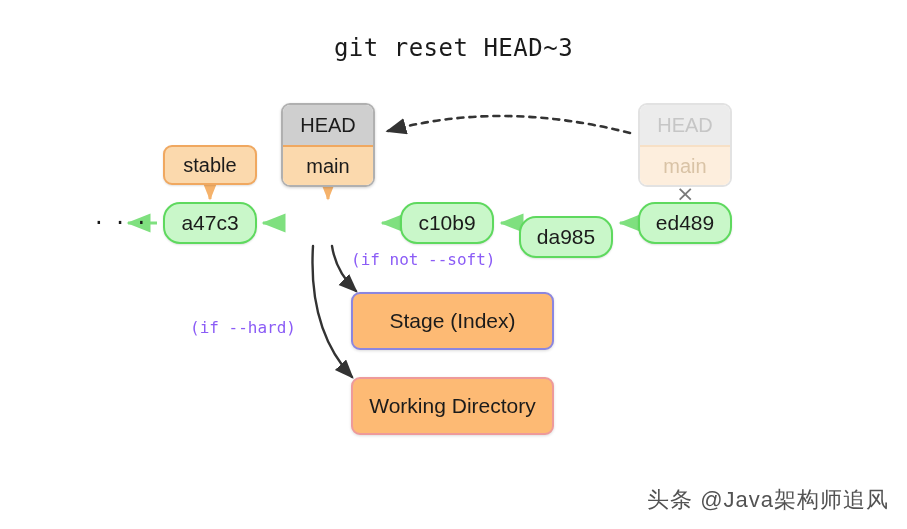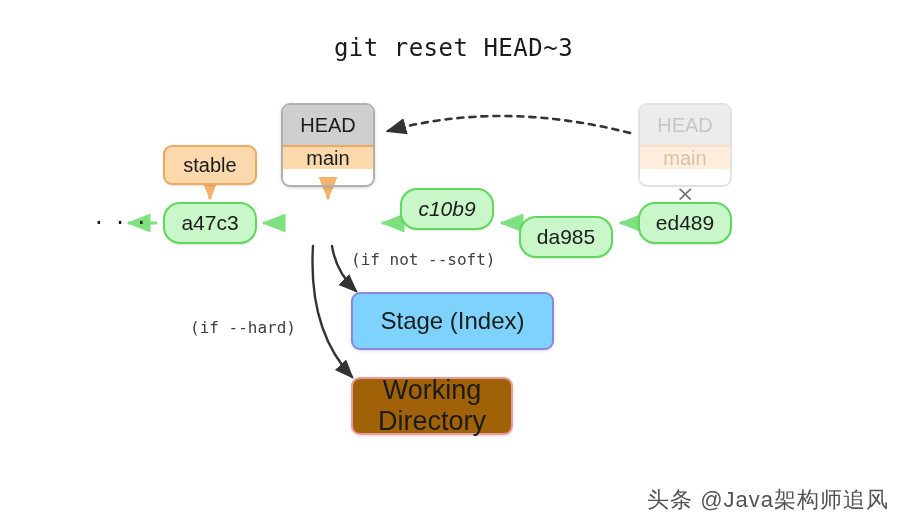--- a/index.html
+++ b/index.html
@@ -86,21 +86,21 @@
   .headstack .head-part {
     height: 40px;
     background: #cfcfcf;
     display: flex;
     align-items: center;
     justify-content: center;
     font-size: 20px;
     color: #1b1b1b;
   }
   .headstack .main-part {
-    height: 24px;
+    height: 40px;
     background: #fbd9ad;
     border-top: 2px solid #f0a860;
     display: flex;
     align-items: center;
     justify-content: center;
     font-size: 20px;
     color: #1b1b1b;
     box-sizing: border-box;
   }
   .headstack.faded {
@@ -116,43 +116,43 @@
     background: #fdeedd;
     border-top-color: #f7e0c6;
     color: #d9c3a6;
   }
 
   
   .stagebox {
     width: 203px;
     height: 58px;
     border: 2px solid #8b86e0;
-    background: #7dd3fc;
-    border-radius: 9px;
-    font-size: 24px;
+    background: #fdba74;
+    border-radius: 9px;
+    font-size: 21px;
     color: #1b1b1b;
     box-shadow: 0 1px 3px rgba(0,0,0,0.14);
   }
   .workbox {
-    width: 162px;
+    width: 203px;
     height: 58px;
     border: 2px solid #ee9a9a;
-    background: #a16207;
-    border-radius: 9px;
-    font-size: 27px;
+    background: #fdba74;
+    border-radius: 9px;
+    font-size: 21px;
     color: #1b1b1b;
     box-shadow: 0 1px 3px rgba(0,0,0,0.14);
   }
 
   
   .annot {
     position: absolute;
     font-family: "DejaVu Sans Mono", "Liberation Mono", monospace;
     font-size: 16px;
-    color: #404040;
+    color: #8b5cf6;
     white-space: nowrap;
   }
   .ellipsis {
     position: absolute;
     font-size: 24px;
     color: #1a1a1a;
     letter-spacing: 3px;
     font-family: "DejaVu Sans", sans-serif;
   }
   .cross {
@@ -216,21 +216,21 @@
     <g>
       <path d="M 313 246 Q 308 330 352 377" fill="none" stroke="#333333" stroke-width="2.4" stroke-linecap="round" marker-end="url(#ah-dark)"></path>
     </g>
   </svg>
 
   <div class="ellipsis" style="left:95px; top:209px;">· · ·</div>
 
   <div class="node commit" style="left:163px; top:202px;">
     <span>a47c3</span>
   </div>
-  <div class="node commit" style="left:400px; top:188px;font-style:italic;">
+  <div class="node commit" style="left:400px; top:202px;">
     <span>c10b9</span>
   </div>
   <div class="node commit" style="left:519px; top:216px;">
     <span>da985</span>
   </div>
   <div class="node commit" style="left:638px; top:202px;">
     <span>ed489</span>
   </div>
 
   <div class="node branch" style="left:163px; top:145px;">

